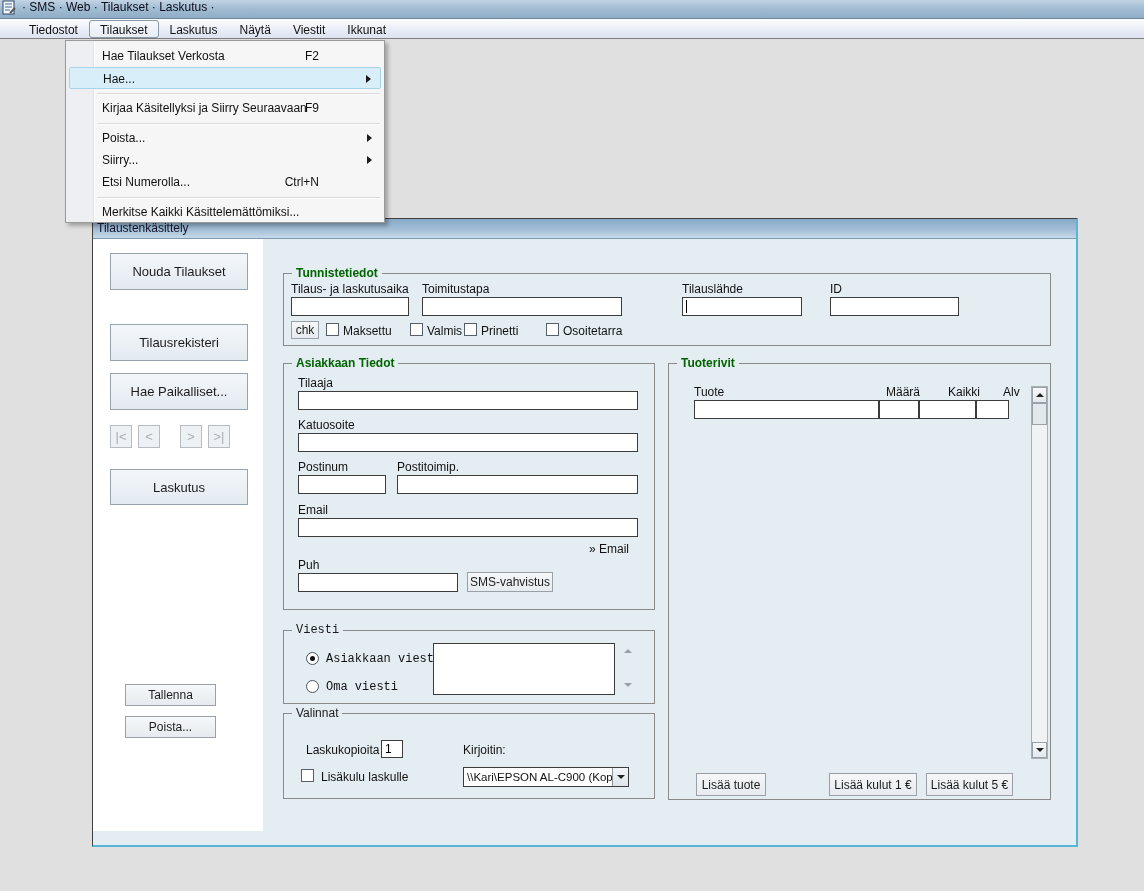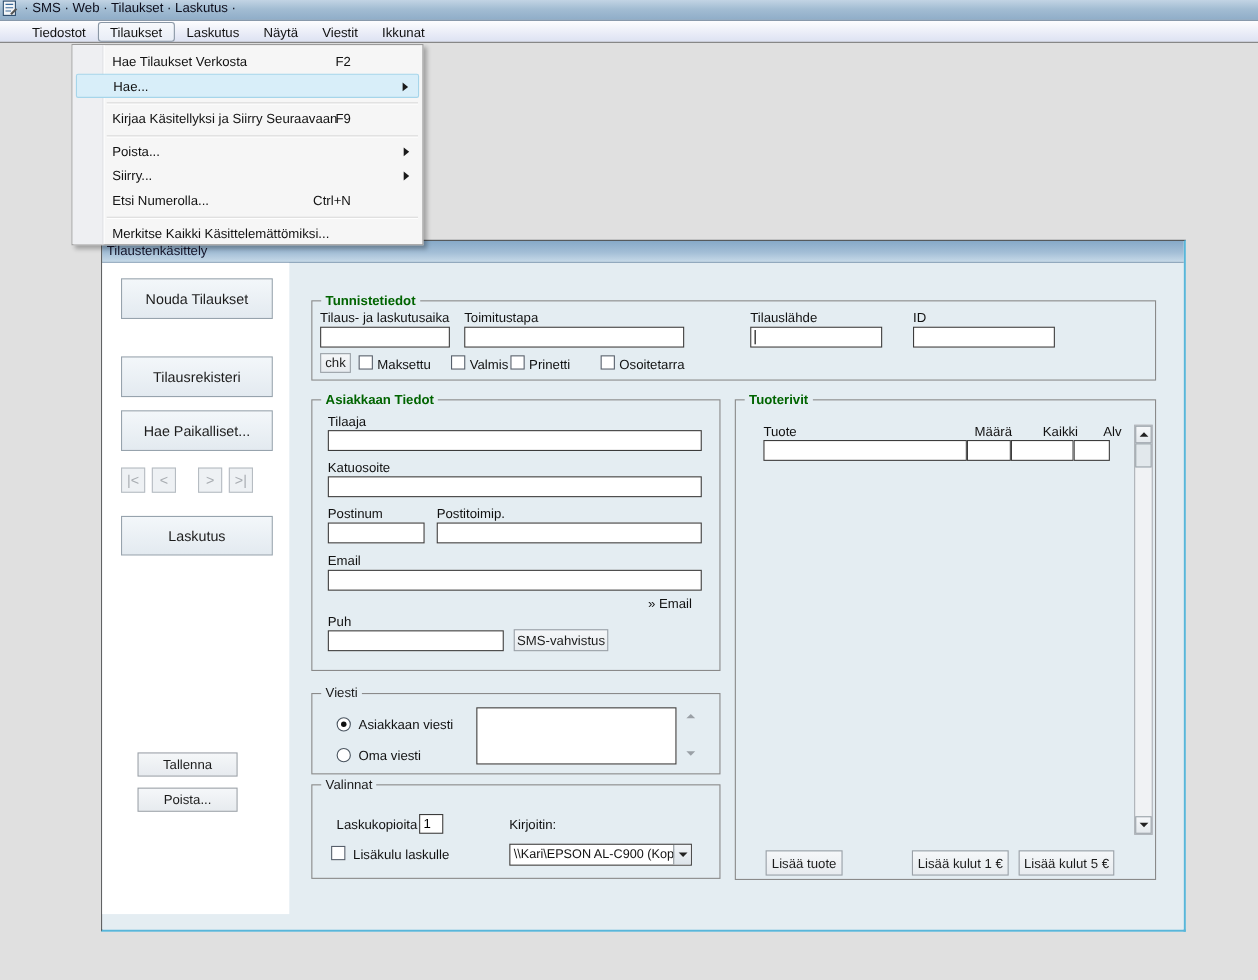--- a/index.html
+++ b/index.html
@@ -174,21 +174,21 @@
           <div class="sb-thumb" style="top:16px;"></div>
           <div class="sb-btn" style="bottom:0;">
               <span class="tri-dn"></span>
             </div>
         </div>
         <div class="btn small" style="left:27px;top:409px;width:70px;height:23px;">Lisää tuote</div>
         <div class="btn small" style="left:160px;top:409px;width:88px;height:23px;">Lisää kulut 1 €</div>
         <div class="btn small" style="left:257px;top:409px;width:87px;height:23px;">Lisää kulut 5 €</div>
       </div>
 
-      <div class="grp" style="left:190px;top:391px;width:372px;height:74px;">
+      <div class="grp" style="left:190px;top:391px;width:372px;height:74px;font-family:Liberation Mono, monospace;">
         <span class="grp-title">Viesti</span>
         <span class="radio checked" style="left:22px;top:21px;"></span>
         <span class="flabel" style="left:42px;top:21px;">Asiakkaan viesti</span>
         <span class="radio" style="left:22px;top:49px;"></span>
         <span class="flabel" style="left:42px;top:49px;">Oma viesti</span>
         <div class="textarea" style="left:149px;top:12px;width:182px;height:52px;"></div>
         <span class="mini-arrow tri-up dim" style="left:340px;top:18px;"></span>
         <span class="mini-arrow tri-dn dim" style="left:340px;top:52px;"></span>
       </div>
 

